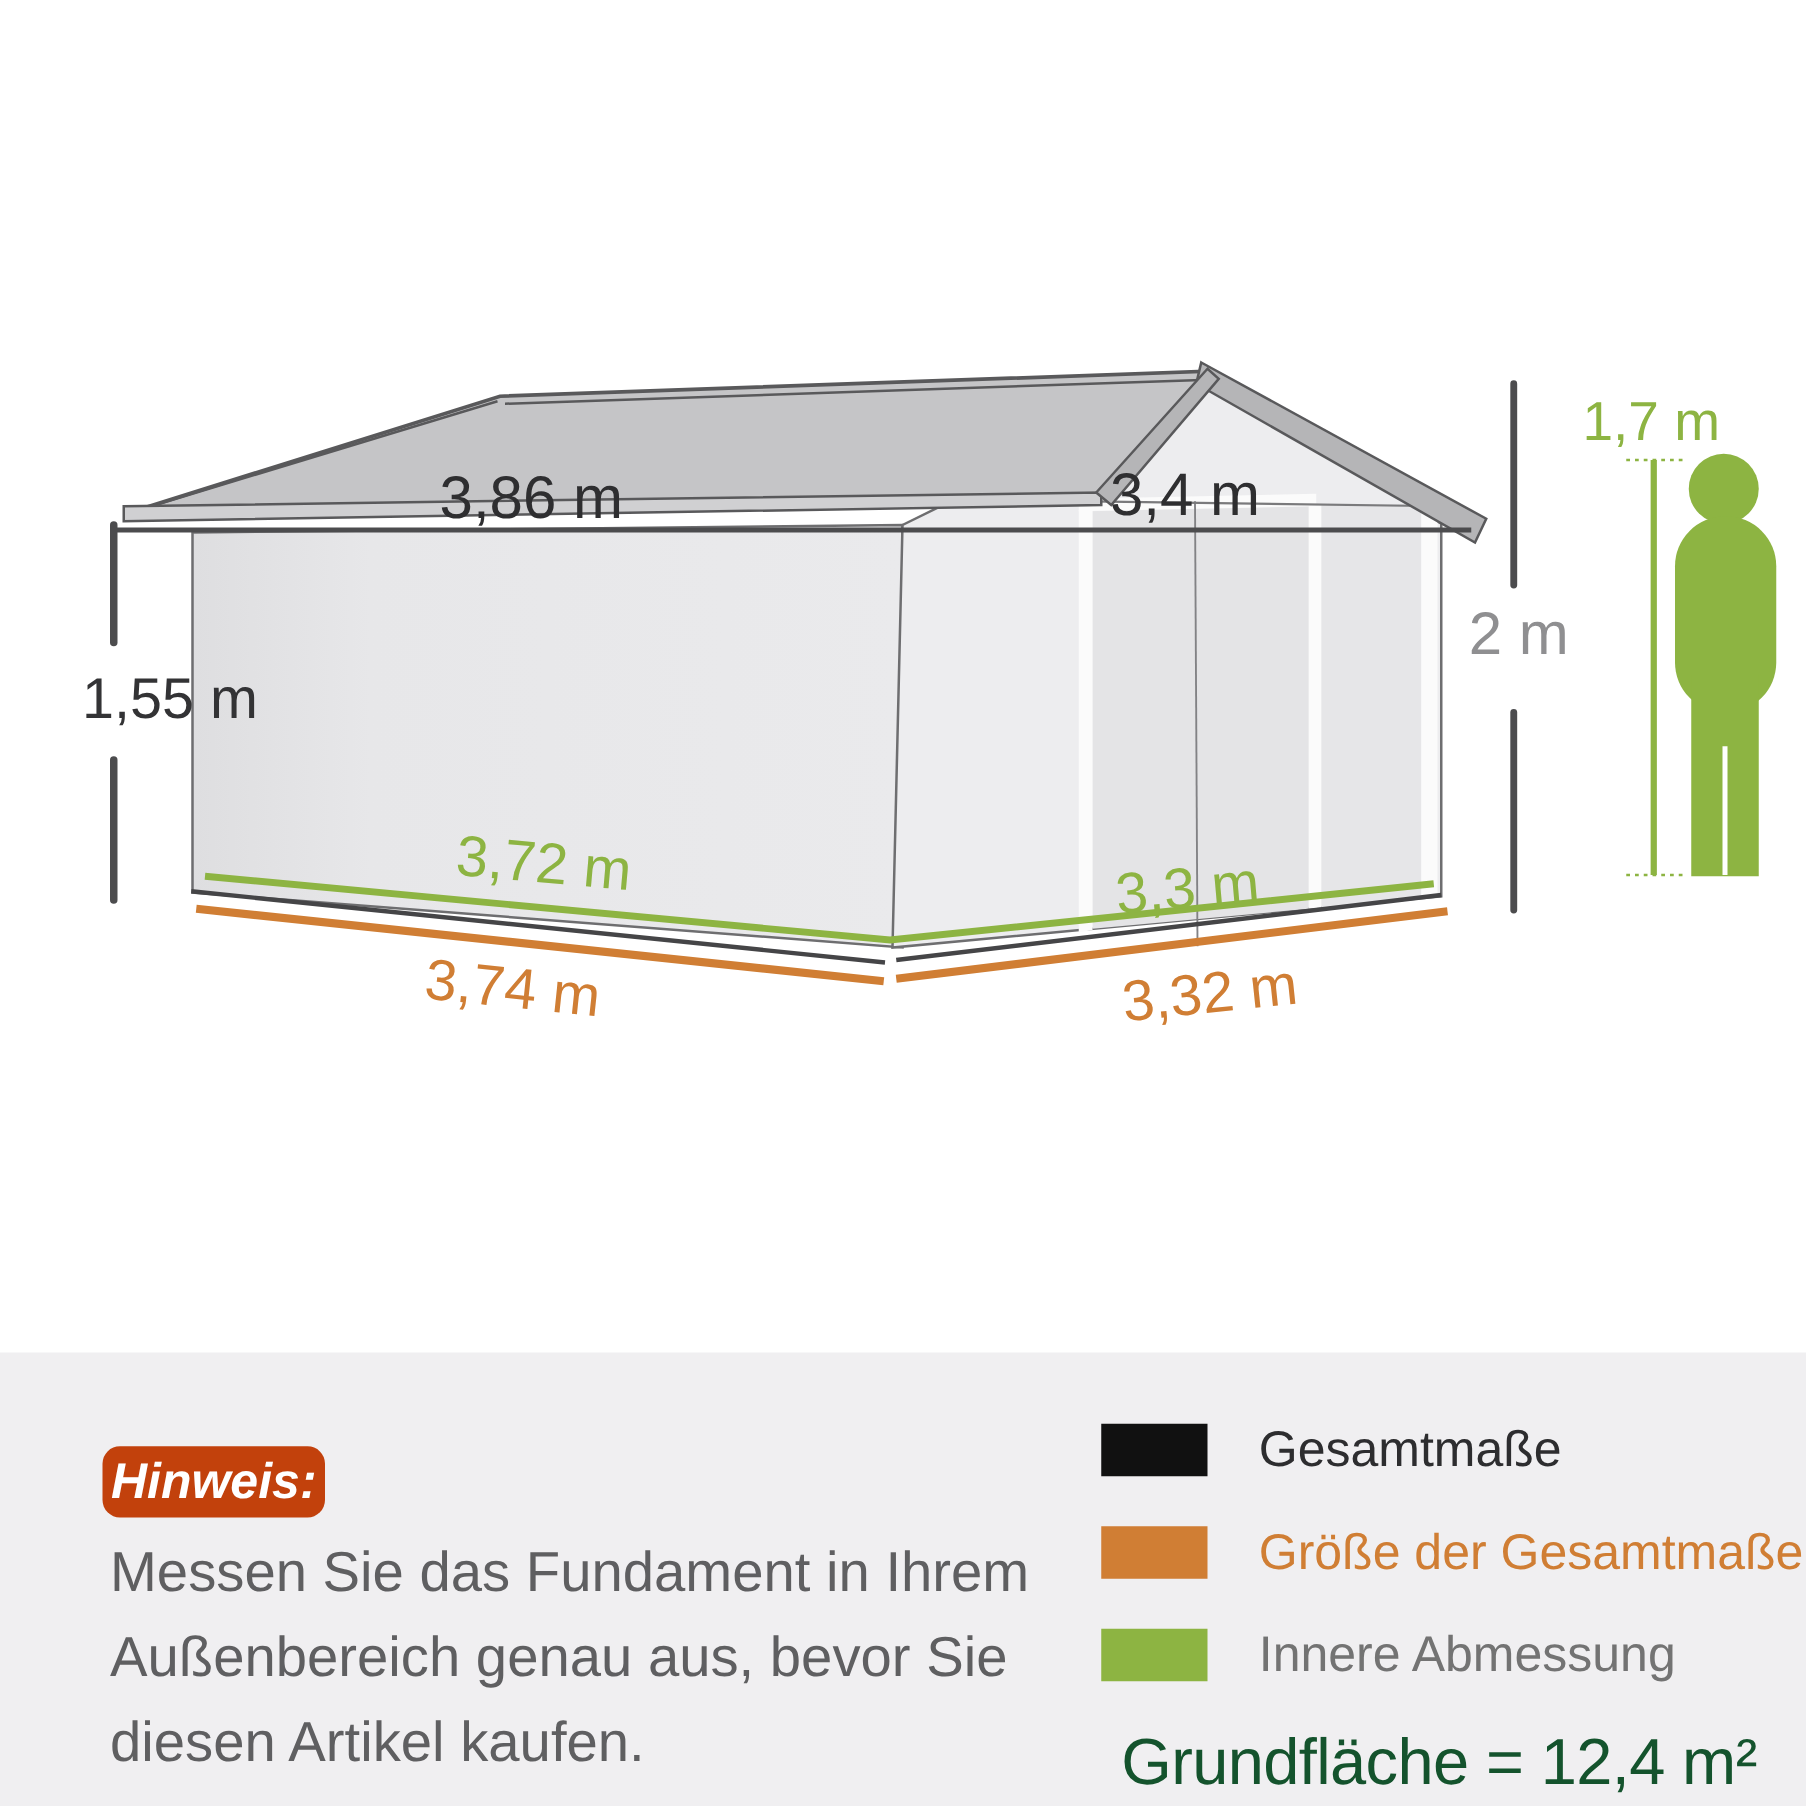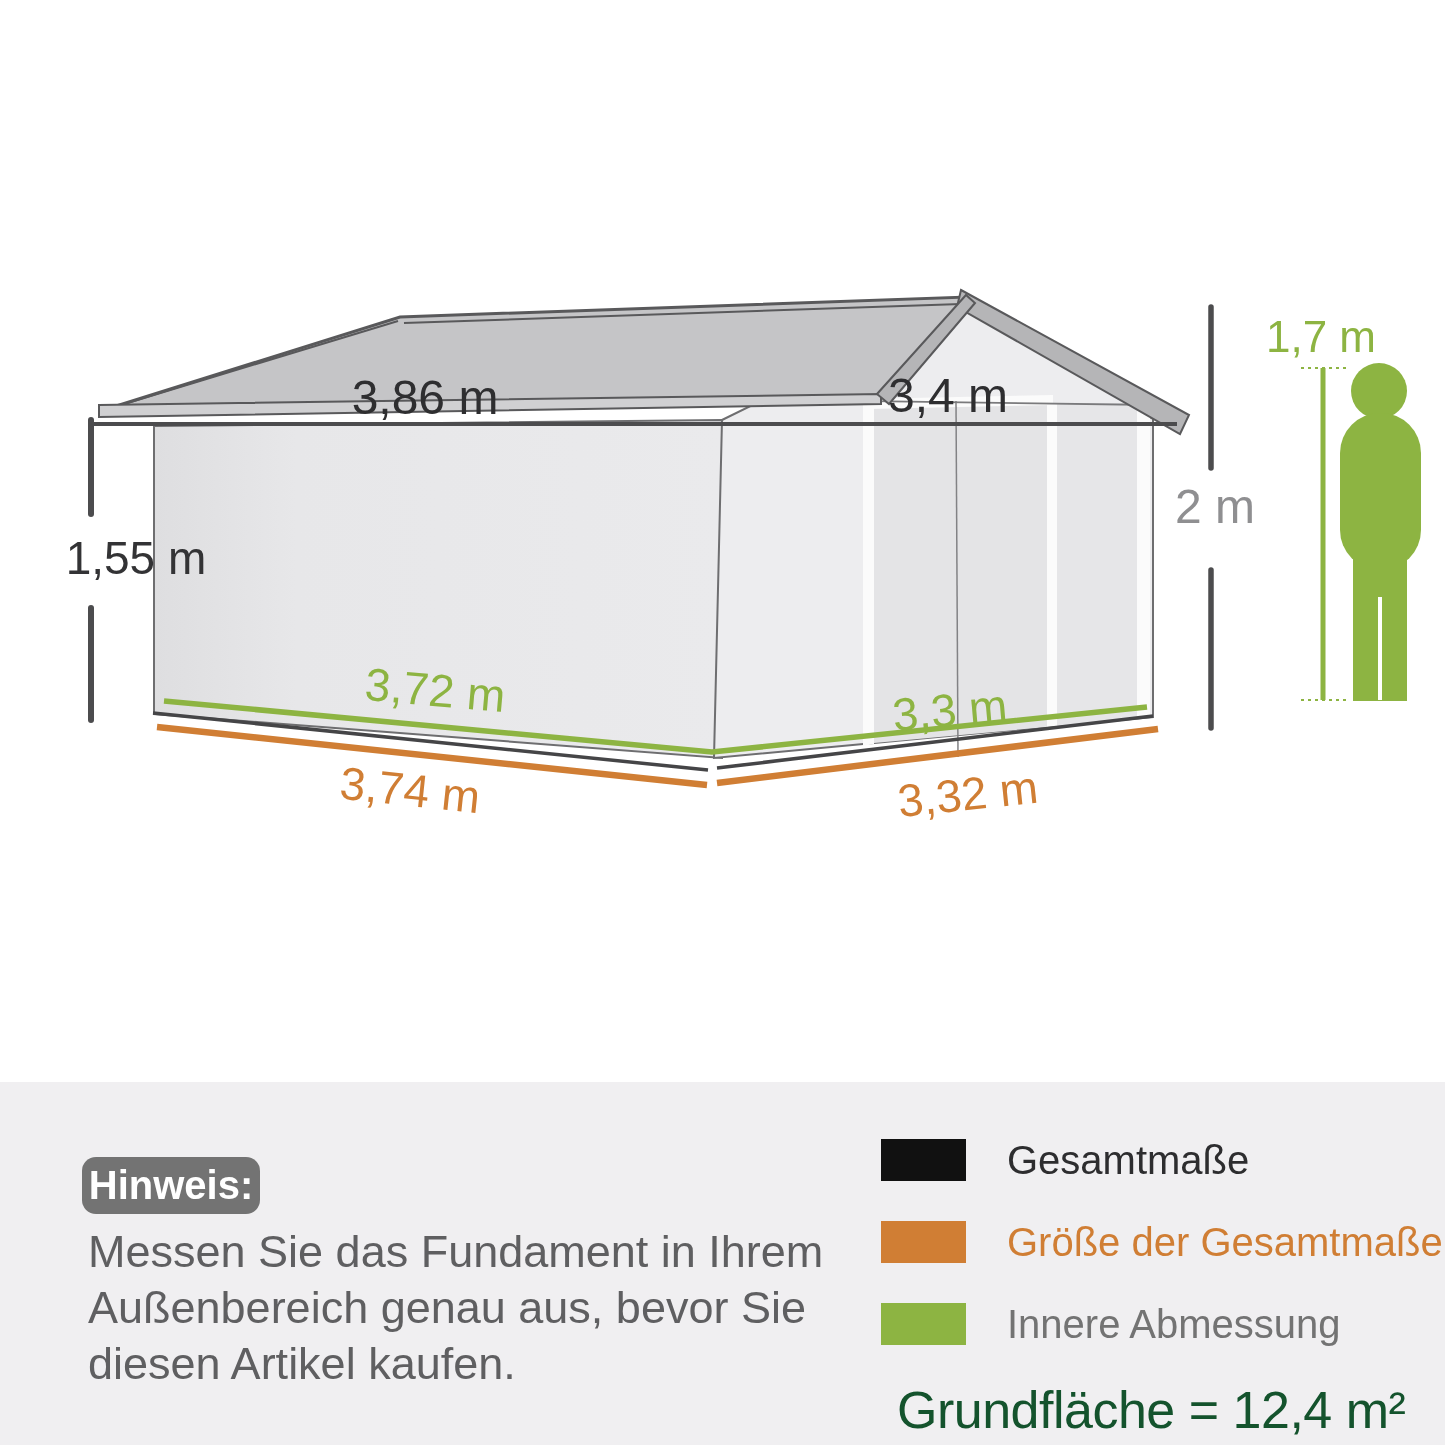--- a/index.html
+++ b/index.html
@@ -13,21 +13,21 @@
   .dim-gray{font-size:48px;fill:#8f8f91;}
   .dim-green{font-size:46px;fill:#8db442;}
   .dim-orange{font-size:46px;fill:#d07e34;}
   .person-label{font-size:44px;fill:#8db442;}
 
   .bottom-panel{position:absolute;left:0;top:1082px;width:1445px;height:363px;
                 background:#f0eff1;}
   .note-badge{position:absolute;left:82px;top:75px;width:178px;height:57px;
               border-radius:14px;display:flex;align-items:center;justify-content:center;}
   .note-badge span{color:#ffffff;font-size:40px;font-weight:bold;}
-  .note-text{position:absolute;left:88px;top:142px;font-size:45px;line-height:56px;
+  .note-text{position:absolute;left:88px;top:142px;font-size:45px;line-height:68px;
              color:#5f5f61;white-space:pre-line;}
   .legend{position:absolute;left:881px;top:57px;}
   .legend-row{display:flex;align-items:center;height:42px;margin-bottom:40px;}
   .legend-swatch{width:85px;height:42px;flex:0 0 85px;}
   .legend-label{margin-left:41px;font-size:40px;white-space:nowrap;}
   .c-dark{color:#2d2d2f;}
   .c-orange{color:#d07e34;}
   .c-green{color:#737373;}
   .area-line{position:absolute;left:897px;top:298px;font-size:52px;color:#14532d;
              white-space:nowrap;letter-spacing:-0.5px;}
@@ -103,21 +103,21 @@
     <text class="dim-side" x="136" y="574" text-anchor="middle">1,55 m</text>
     <text class="dim-gray" x="1215" y="523" text-anchor="middle">2 m</text>
     <text class="person-label" x="1321" y="352" text-anchor="middle">1,7 m</text>
     <text class="dim-green" x="435" y="706" text-anchor="middle" transform="rotate(5 435 692)">3,72 m</text>
     <text class="dim-orange" x="410" y="806" text-anchor="middle" transform="rotate(6 410 792)">3,74 m</text>
     <text class="dim-green" x="950" y="726" text-anchor="middle" transform="rotate(-5 950 712)">3,3 m</text>
     <text class="dim-orange" x="968" y="810" text-anchor="middle" transform="rotate(-6 968 796)">3,32 m</text>
   </svg>
 
   <div class="bottom-panel">
-    <div class="note-badge" style="background: #737373;">
+    <div class="note-badge" style="background: #c2410c; font-style: italic;">
       <span>Hinweis:</span>
     </div>
     <div class="note-text">Messen Sie das Fundament in Ihrem
 Außenbereich genau aus, bevor Sie
 diesen Artikel kaufen.</div>
 
     <div class="legend">
       <div class="legend-row">
         <div class="legend-swatch" style="background: rgb(17, 17, 17);"></div>
         <div class="legend-label c-dark">Gesamtmaße</div>

